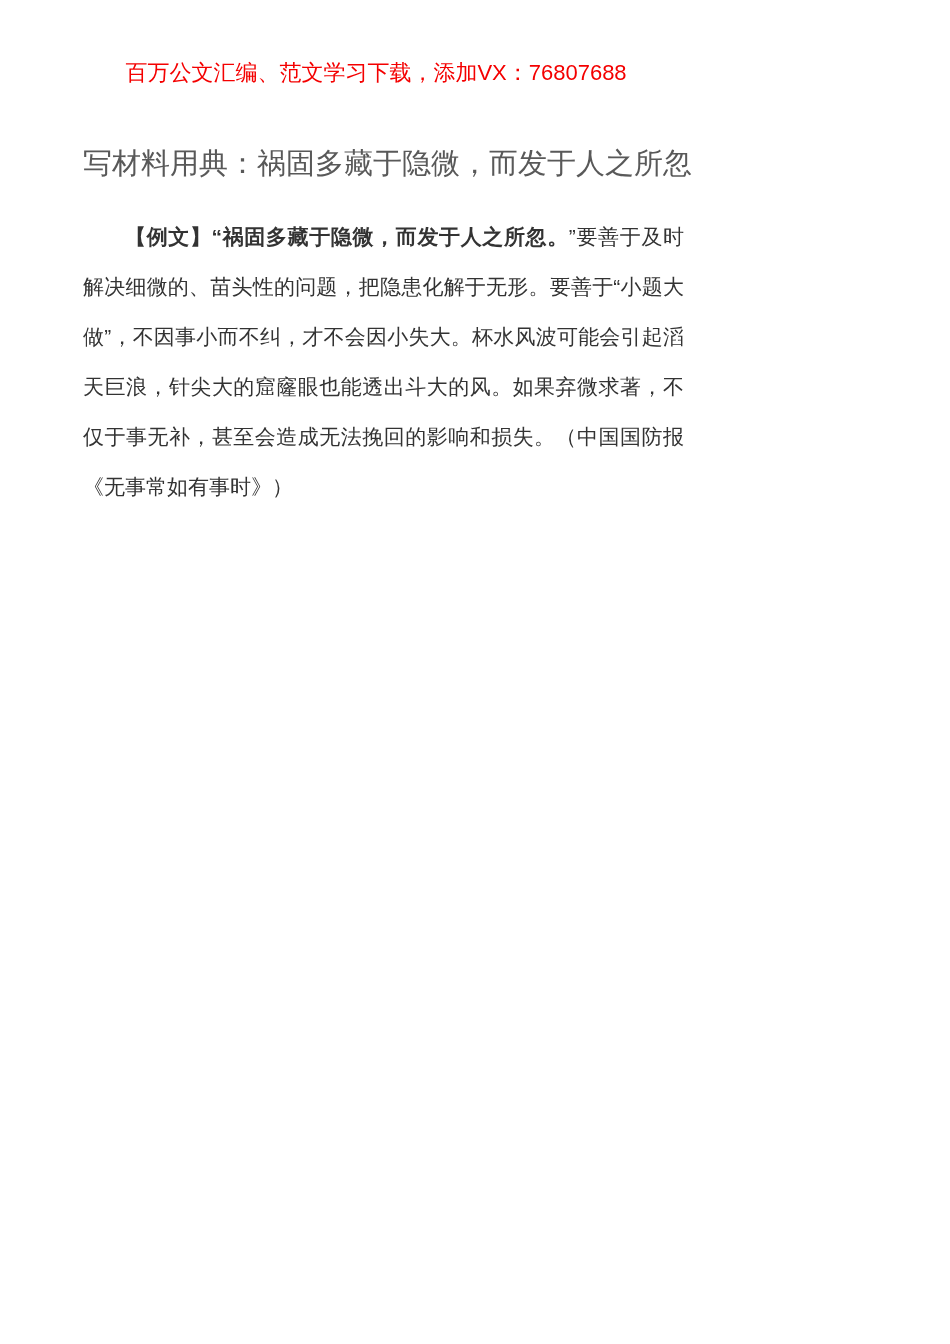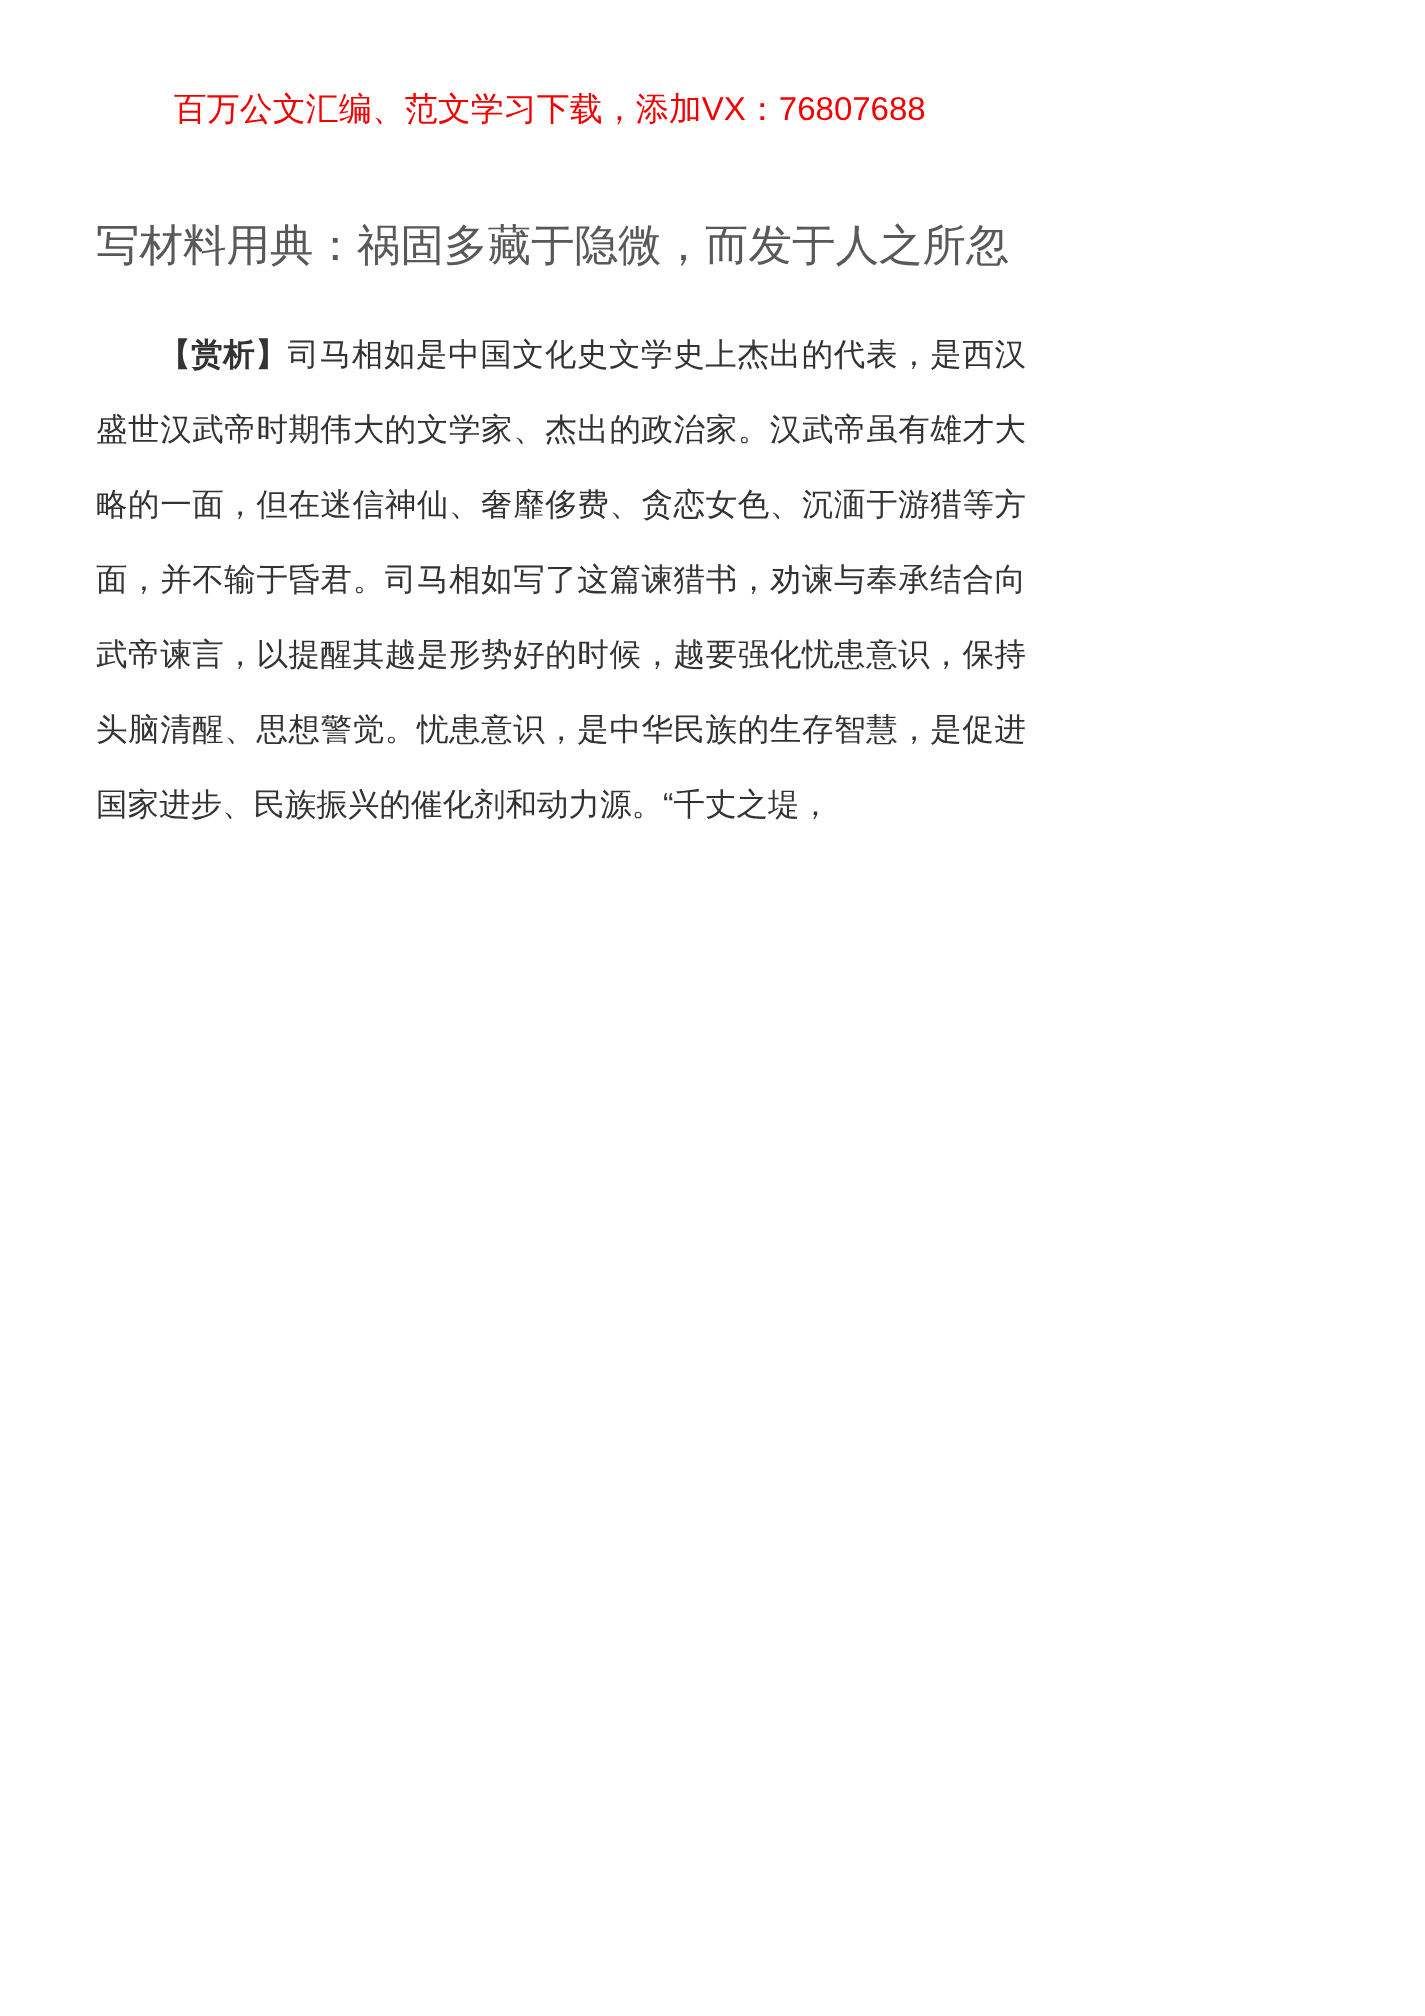--- a/index.html
+++ b/index.html
@@ -12,21 +12,21 @@
   html, body {
     width: 950px;
     height: 1344px;
     background: var(--background);
     overflow: hidden;
     font-family: "Liberation Sans", "DejaVu Sans", sans-serif;
   }
   .page {
     width: 814px;
     height: 1344px;
-    padding: 58px 130px 0 64px;
+    padding: 58px 130px 0 83px;
   }
   .promo {
     font-size: 22px;
     line-height: 30px;
     text-align: center;
     color: var(--promo-red);
     
     margin-left: -15px;
     white-space: nowrap;
   }
@@ -55,18 +55,18 @@
 </style>
 </head>
 <body>
 
 <div class="page">
   <div class="promo">百万公文汇编、范文学习下载，添加VX：76807688</div>
 
   <h1 class="doc-title">写材料用典：祸固多藏于隐微，而发于人之所忽</h1>
 
   <div class="content" id="paragraphs">
+  <p class="para"><span class="bold">【例文】</span><span class="bold">“祸固多藏于隐微，而发于人之所忽。</span><span>”要善于及时解决细微的、苗头性的问题，把隐患化解于无形。要善于“小题大做”，不因事小而不纠，才不会因小失大。杯水风波可能会引起滔天巨浪，针尖大的窟窿眼也能透出斗大的风。如果弃微求著，不仅于事无补，甚至会造成无法挽回的影响和损失。（中国国防报《无事常如有事时》）</span></p>
 
 
 
-  <p class="para"><span class="bold">【赏析】</span><span class="bold"></span><span>司马相如是中国文化史文学史上杰出的代表，是西汉盛世汉武帝时期伟大的文学家、杰出的政治家。汉武帝虽有雄才大略的一面，但在迷信神仙、奢靡侈费、贪恋女色、沉湎于游猎等方面，并不输于昏君。司马相如写了这篇谏猎书，劝谏与奉承结合向武帝谏言，以提醒其越是形势好的时候，越要强化忧患意识，保持头脑清醒、思想警觉。忧患意识，是中华民族的生存智慧，是促进国家进步、民族振兴的催化剂和动力源。“千丈之堤，</span></p>
 </div>
 </div>
 
 </body></html>

